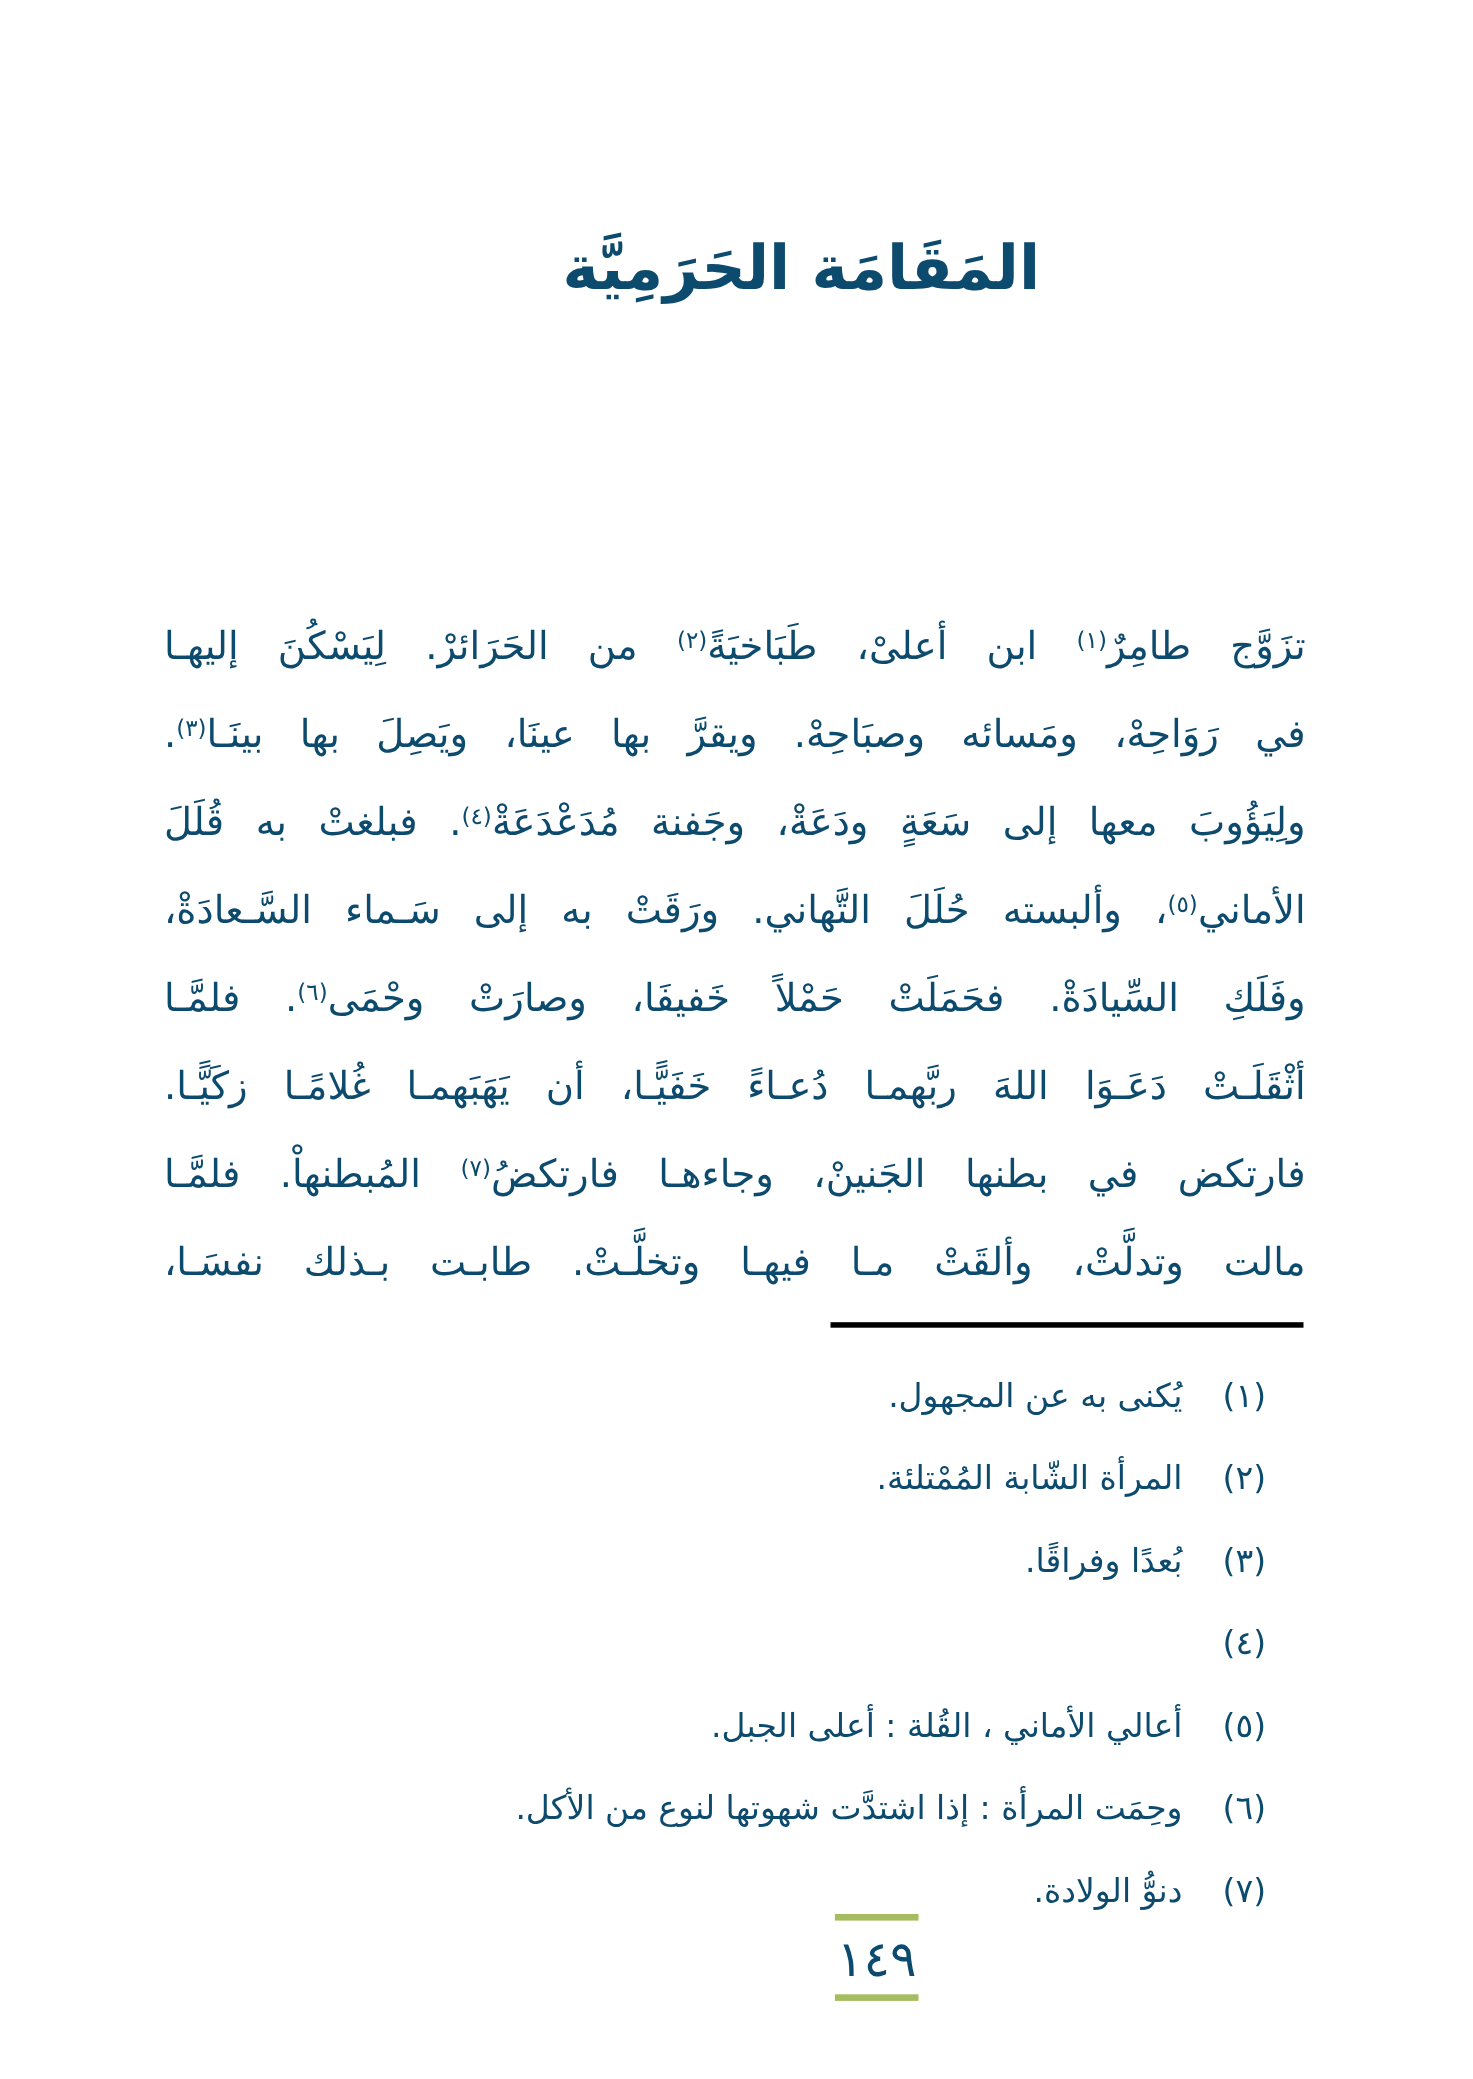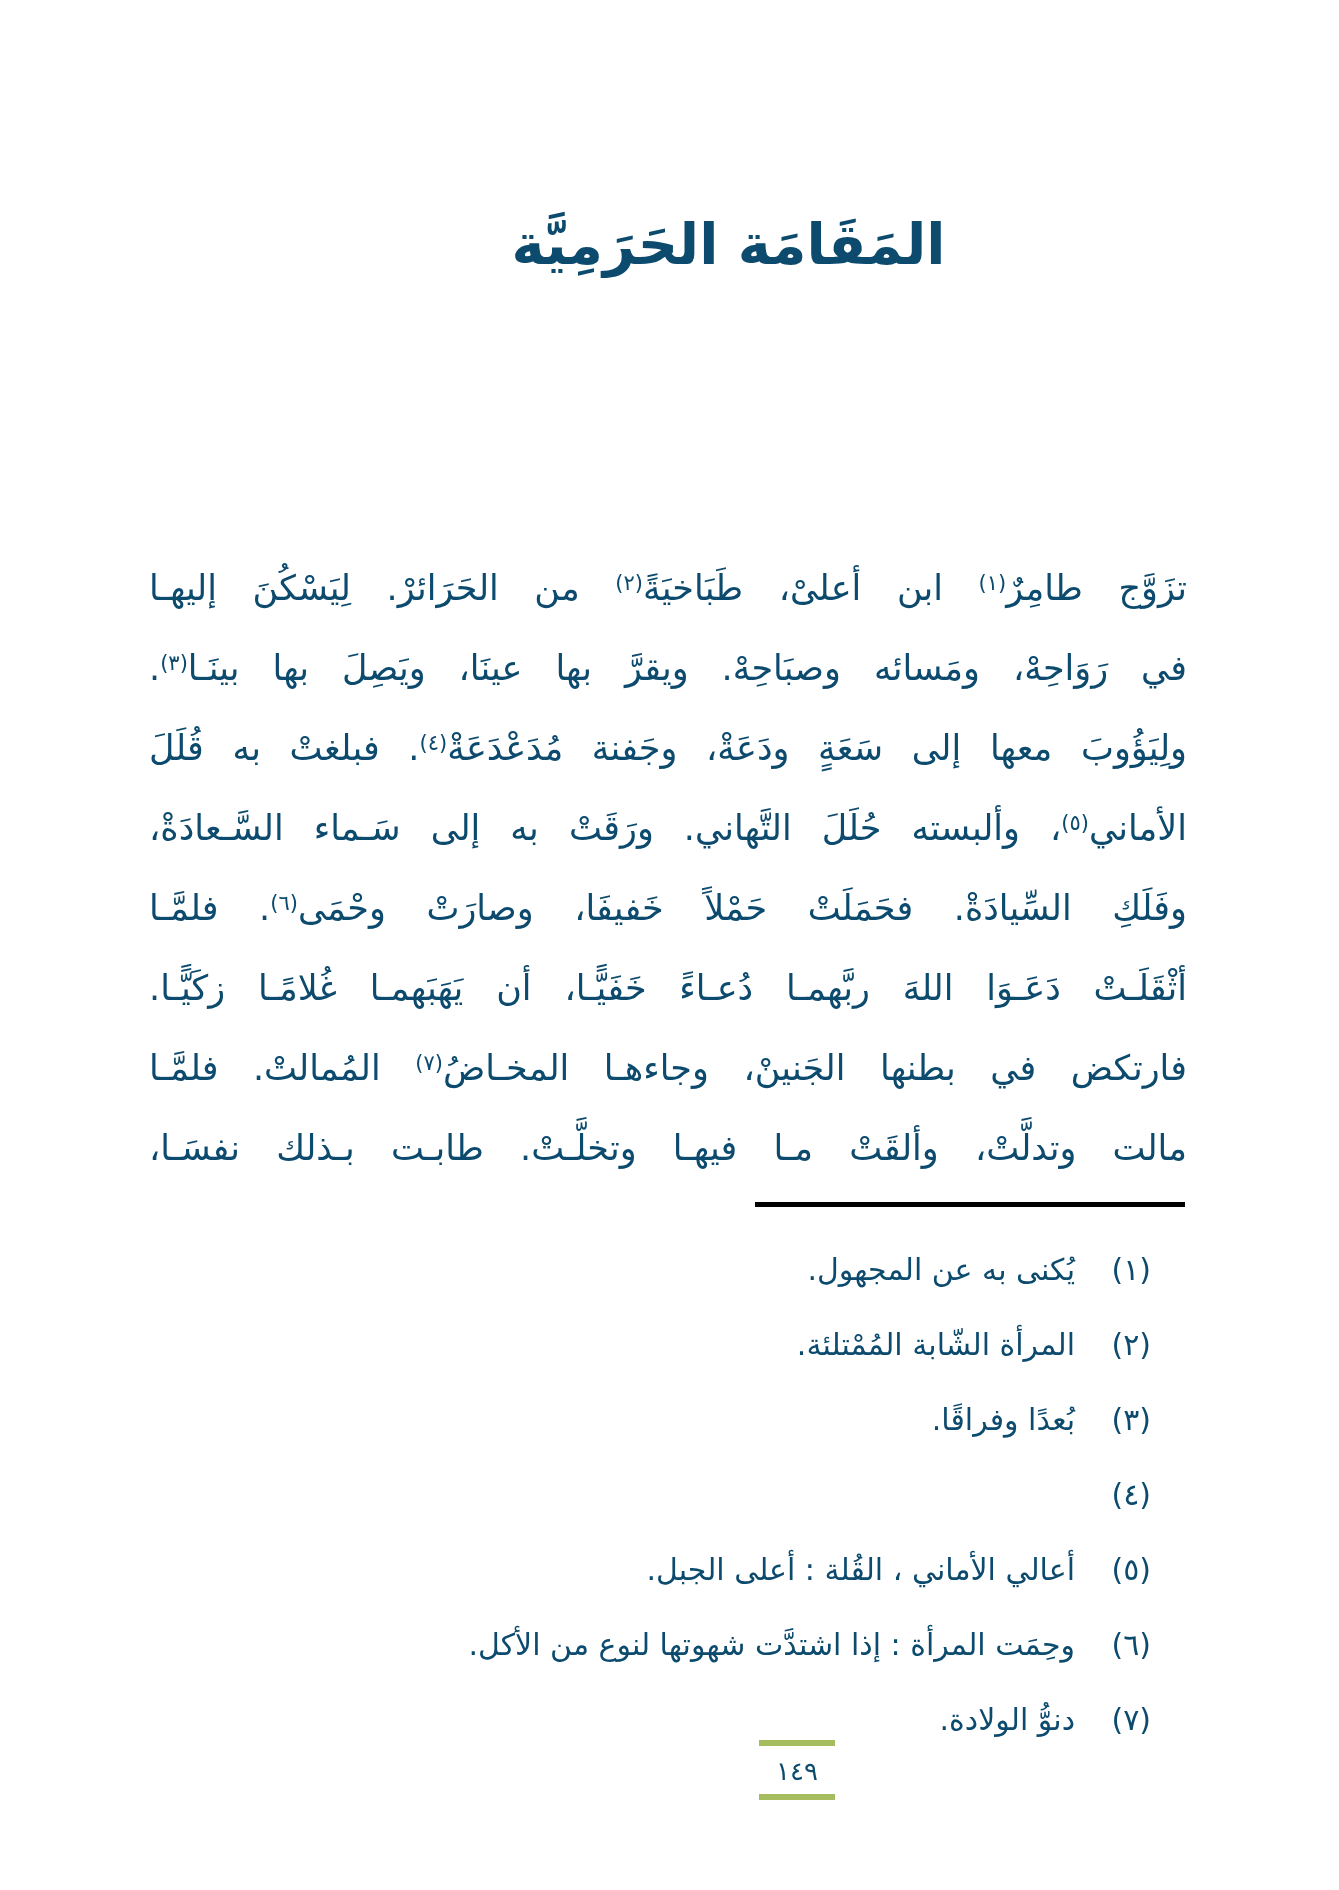--- a/index.html
+++ b/index.html
@@ -85,41 +85,41 @@
     top: 1740px;
     left: 641px;
     width: 76px;
     text-align: center;
   }
   .pagenum-bar {
     height: 6px;
     width: 100%;
   }
   .pagenum {
-    font-size: 26px;
+    font-size: 45px;
     line-height: 1;
     padding: 12px 0 10px 0;
   }
 </style>
 </head>
 <body>
 
 <div class="page">
 
   <h1 class="title">المَقَامَة الحَرَمِيَّة</h1>
 
 
   <div class="paragraph" id="paragraph">
       <div class="pline"><span>تزَوَّج طامِرٌ</span><span class="fnref">(١)</span><span> ابن أعلىْ، طَبَاخيَةً</span><span class="fnref">(٢)</span><span> من الحَرَائرْ. لِيَسْكُنَ إليهـا</span></div>
       <div class="pline"><span>في رَوَاحِهْ، ومَسائه وصبَاحِهْ. ويقرَّ بها عينَا، ويَصِلَ بها بينَـا</span><span class="fnref">(٣)</span><span>.</span></div>
       <div class="pline"><span>ولِيَؤُوبَ معها إلى سَعَةٍ ودَعَةْ، وجَفنة مُدَعْدَعَةْ</span><span class="fnref">(٤)</span><span>. فبلغتْ به قُلَلَ</span></div>
       <div class="pline"><span>الأماني</span><span class="fnref">(٥)</span><span>، وألبسته حُلَلَ التَّهاني. ورَقَتْ به إلى سَـماء السَّـعادَةْ،</span></div>
       <div class="pline"><span>وفَلَكِ السِّيادَةْ. فحَمَلَتْ حَمْلاً خَفيفَا، وصارَتْ وحْمَى</span><span class="fnref">(٦)</span><span>. فلمَّـا</span></div>
       <div class="pline"><span>أثْقَلَـتْ دَعَـوَا اللهَ ربَّهمـا دُعـاءً خَفَيًّـا، أن يَهَبَهمـا غُلامًـا زكَيًّـا.</span></div>
-      <div class="pline"><span>فارتكض في بطنها الجَنينْ، وجاءهـا المخـاضُ</span><span class="fnref">(٧)</span><span> المُمالتْ. فلمَّـا</span></div>
+      <div class="pline"><span>فارتكض في بطنها الجَنينْ، وجاءهـا فارتكضُ</span><span class="fnref">(٧)</span><span> المُبطنهاْ. فلمَّـا</span></div>
       <div class="pline"><span>مالت وتدلَّتْ، وألقَتْ مـا فيهـا وتخلَّـتْ. طابـت بـذلك نفسَـا،</span></div>
     </div>
 
   <div class="footnote-separator"></div>
 
   <div class="footnotes" id="footnotes">
       <div class="fnitem">
         <span class="fnmarker">(١)</span>
         <span class="fntext">يُكنى به عن المجهول.</span>
       </div>

